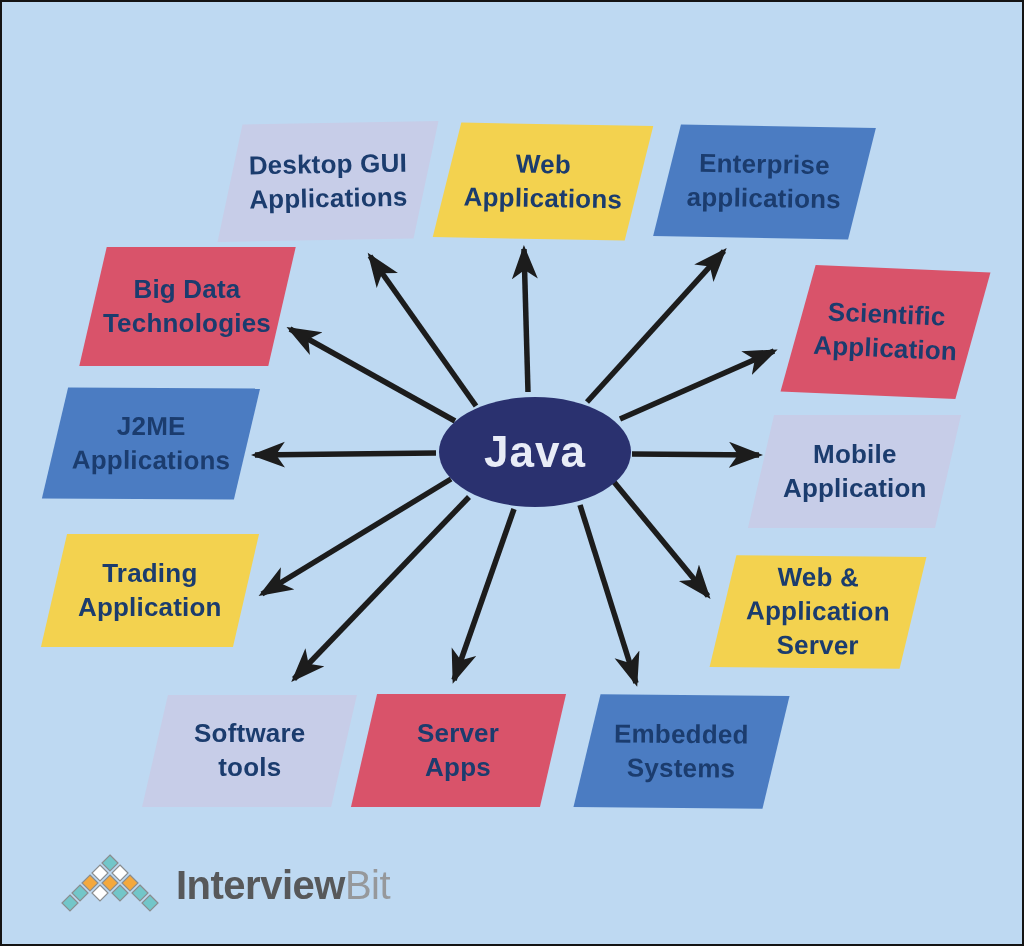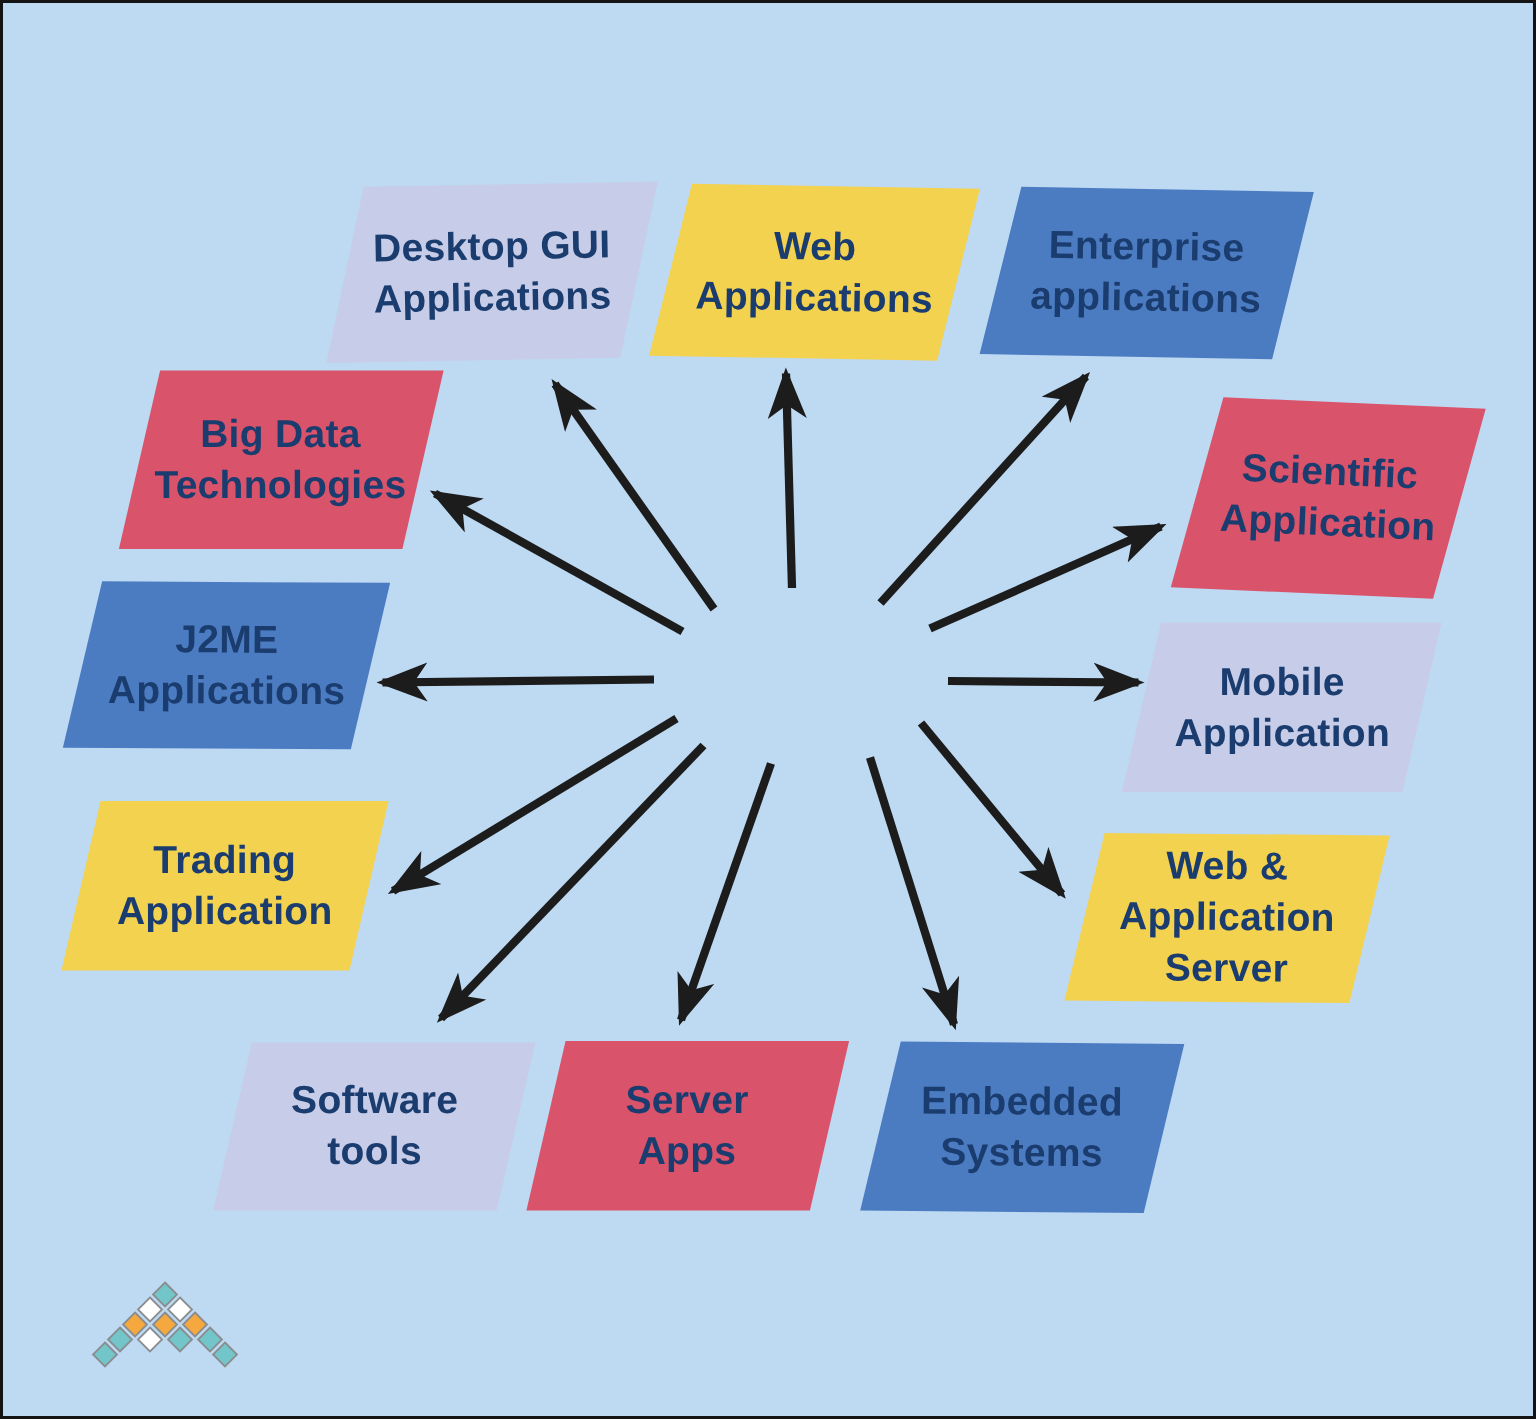--- a/index.html
+++ b/index.html
@@ -153,33 +153,39 @@
         <span class="ln">Apps</span>
       </div>
   </div>
   <div class="node n11" style="background: rgb(75, 124, 194);">
     <div class="node-inner">
         <span class="ln">Embedded</span>
         <span class="ln">Systems</span>
       </div>
   </div>
 
+  <div class="java-ellipse">
+    <span class="java-label">Java</span>
+  </div>
 
   <div class="logo">
     <svg width="104" height="74" viewBox="0 0 104 62" aria-hidden="true">
       <g stroke="#8a8d8f" stroke-width="1.2">
         <path d="M52 1 L60 9 L52 17 L44 9 Z" fill="#72c6c9"></path>
         <path d="M42 11 L50 19 L42 27 L34 19 Z" fill="#ffffff"></path>
         <path d="M62 11 L70 19 L62 27 L54 19 Z" fill="#ffffff"></path>
         <path d="M32 21 L40 29 L32 37 L24 29 Z" fill="#f4a83d"></path>
         <path d="M52 21 L60 29 L52 37 L44 29 Z" fill="#f4a83d"></path>
         <path d="M72 21 L80 29 L72 37 L64 29 Z" fill="#f4a83d"></path>
         <path d="M22 31 L30 39 L22 47 L14 39 Z" fill="#72c6c9"></path>
         <path d="M42 31 L50 39 L42 47 L34 39 Z" fill="#ffffff"></path>
         <path d="M62 31 L70 39 L62 47 L54 39 Z" fill="#72c6c9"></path>
         <path d="M82 31 L90 39 L82 47 L74 39 Z" fill="#72c6c9"></path>
         <path d="M12 41 L20 49 L12 57 L4 49 Z" fill="#72c6c9"></path>
         <path d="M92 41 L100 49 L92 57 L84 49 Z" fill="#72c6c9"></path>
       </g>
     </svg>
+    <div class="brand">
+      <span class="primary">Interview</span><span class="secondary">Bit</span>
+    </div>
   </div>
 
 </div>
 
 </body></html>

